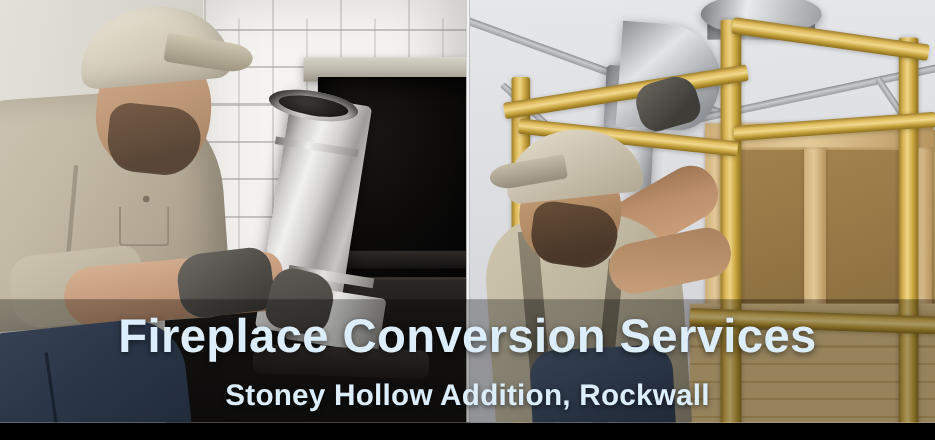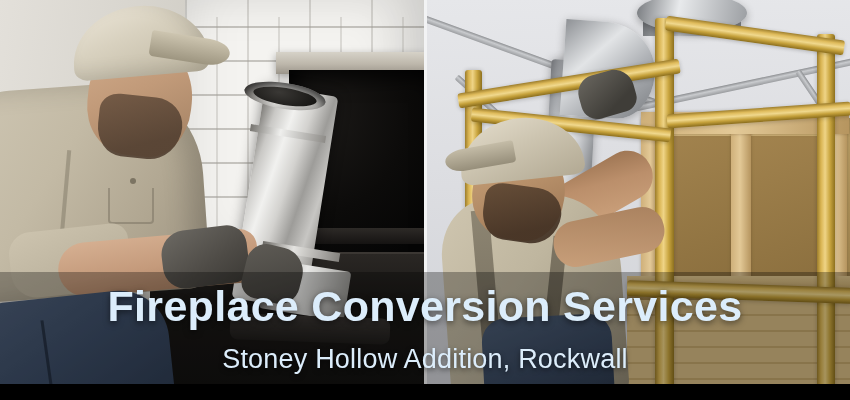--- a/index.html
+++ b/index.html
@@ -343,21 +343,21 @@
     padding-top:12px;
   }
   #title {
     font-size:43px; font-weight:700; letter-spacing:.3px;
     line-height:1.05;
     white-space:nowrap;
     text-shadow:0 2px 6px rgba(0,0,0,.55);
   }
   #subtitle {
     margin-top:15px;
-    font-size:27px; font-weight:400; letter-spacing:.2px;
+    font-size:27px; font-weight:700; letter-spacing:.2px;
     white-space:nowrap;
     text-shadow:0 2px 5px rgba(0,0,0,.55);
   }
 </style>
 </head>
 <body>
 
 <div id="banner">
 
   <div class="photo" id="photo-left">

